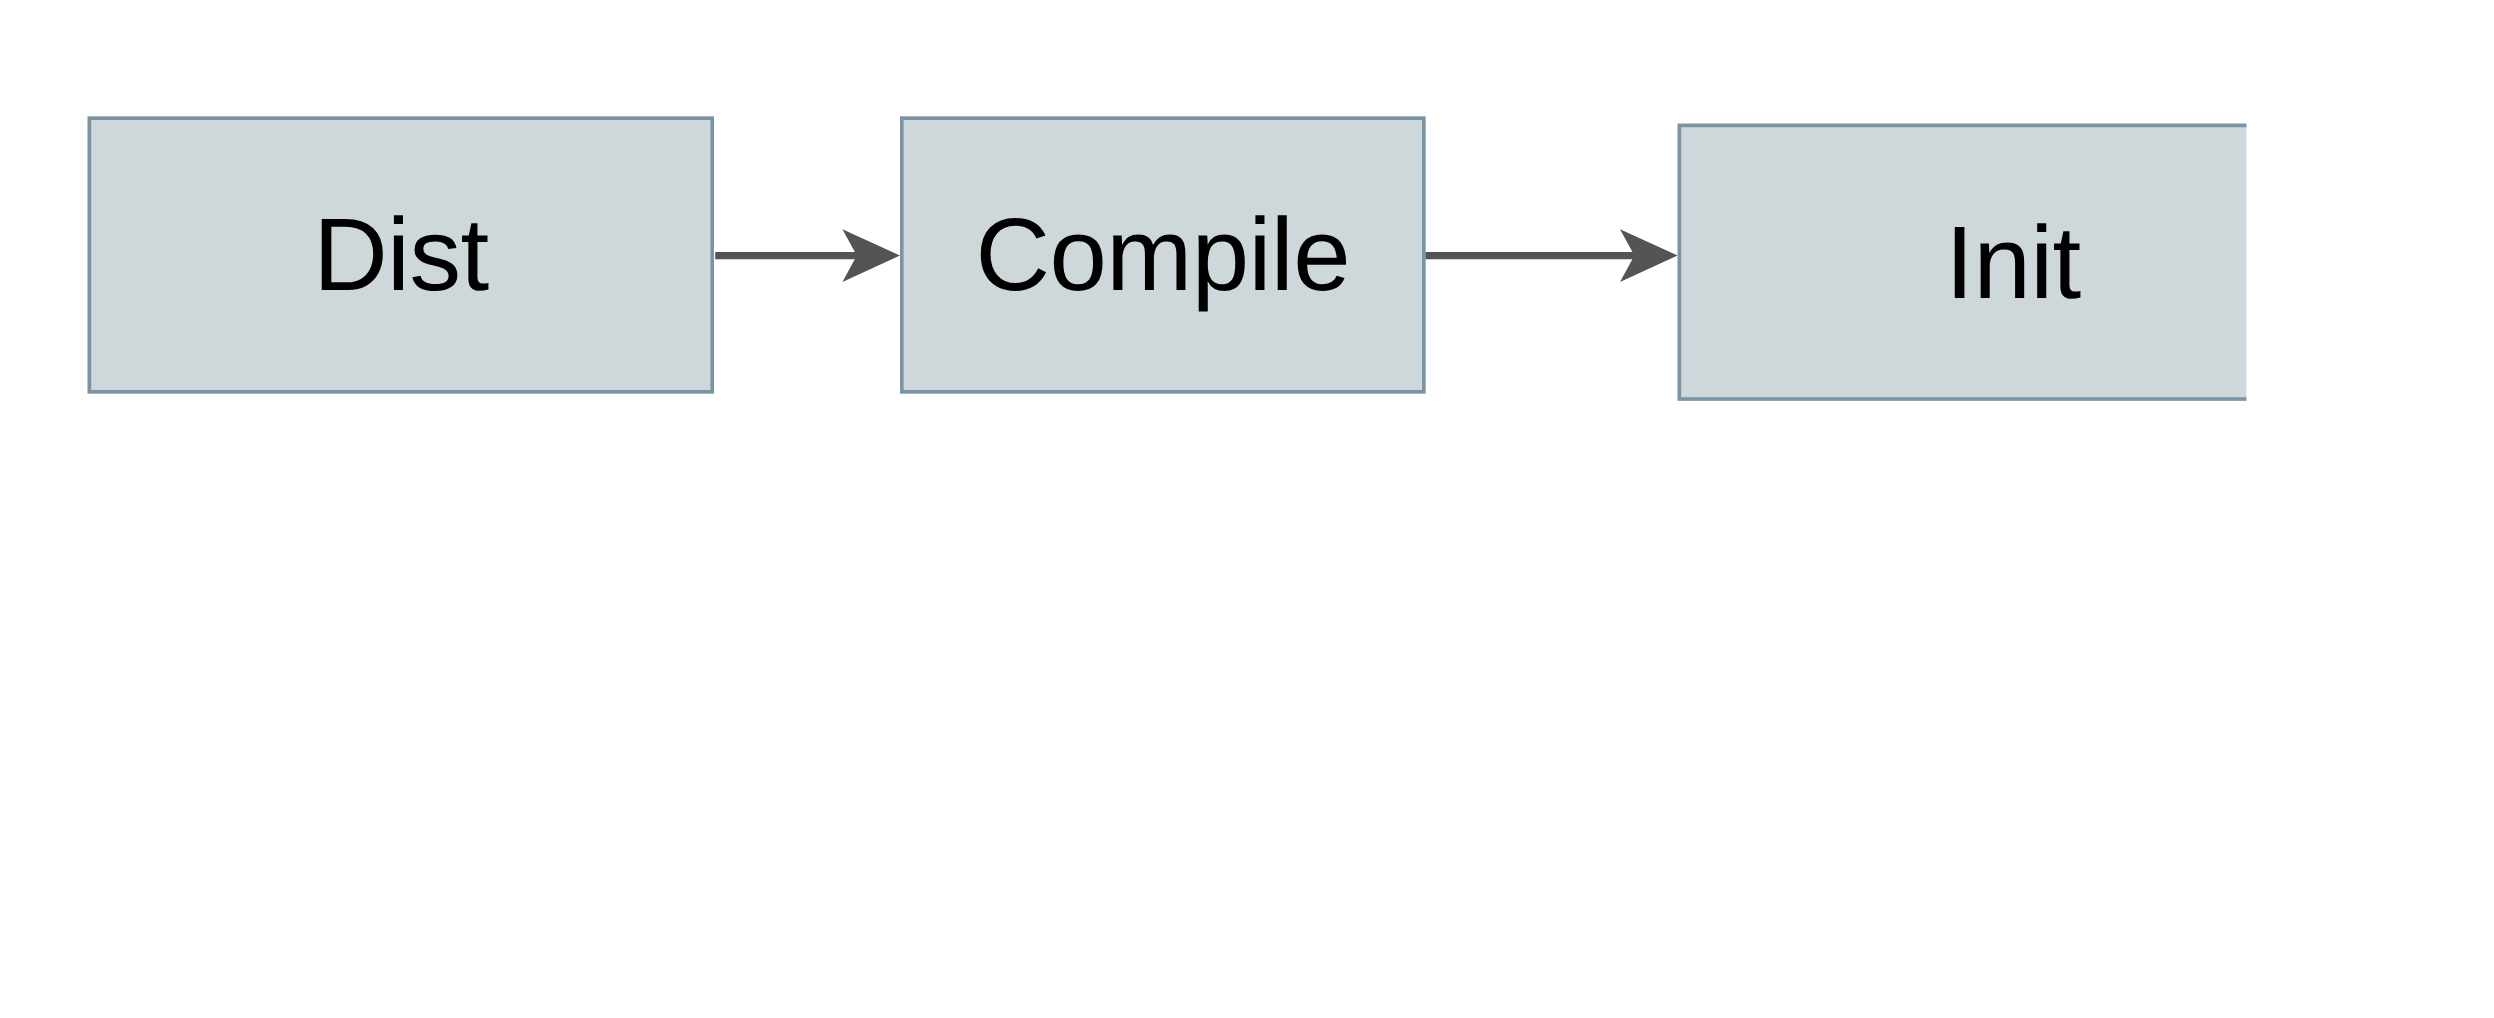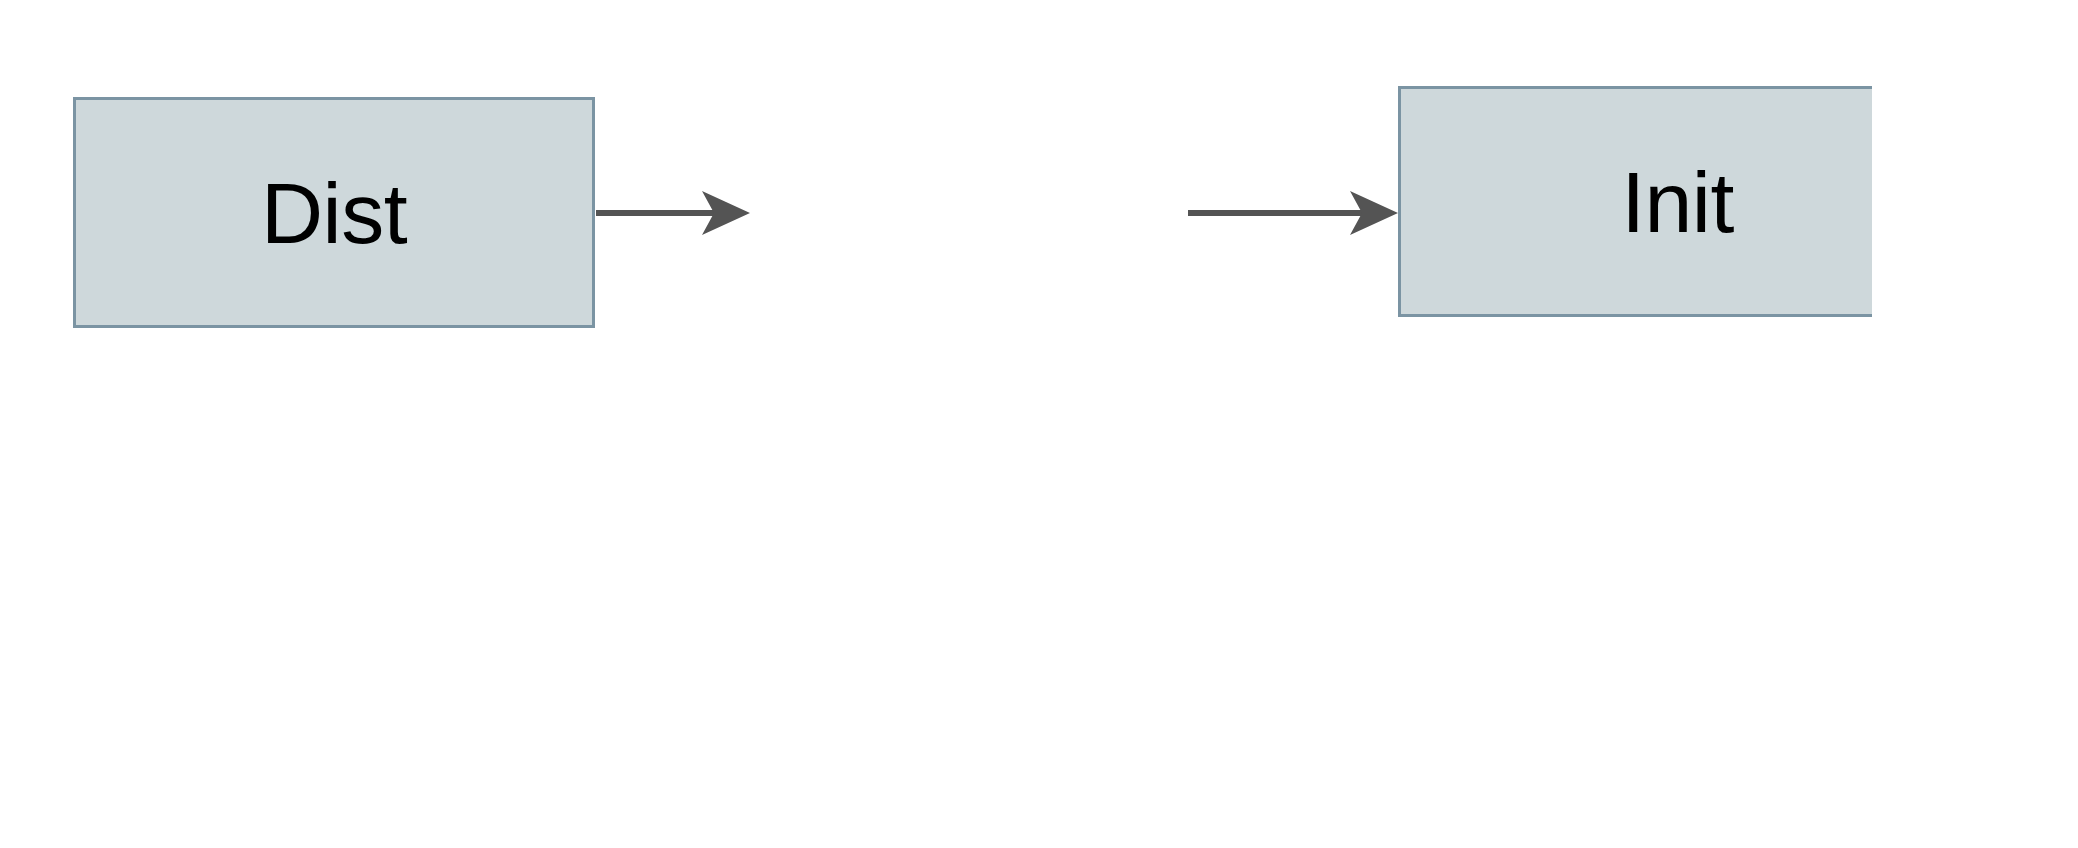--- a/index.html
+++ b/index.html
@@ -42,36 +42,39 @@
     overflow: visible;
   }
   .edge svg {
     display: block;
     overflow: visible;
   }
 
   
   #node-dist    { left: 73px;   top: 97px;  width: 522px; height: 231px; }
   #node-compile { left: 750px;  top: 97px;  width: 438px; height: 231px; }
-  #node-init    { left: 1398px; top: 86px;  width: 559px; height: 231px; }
+  #node-init    { left: 1398px; top: 103px;  width: 559px; height: 231px; }
   #node-clean   { left: 755px;  top: 512px; width: 433px; height: 232px; }
 
   
   #edge-dist-compile { left: 596px;  top: 183px; width: 156px; height: 60px; }
   #edge-compile-init { left: 1188px; top: 183px; width: 212px; height: 60px; }
 </style>
 </head>
 <body>
 
 <div id="canvas">
 
   <div class="node" id="node-dist">
     <span class="node-label">Dist</span>
   </div>
 
+  <div class="node" id="node-compile">
+    <span class="node-label">Compile</span>
+  </div>
 
   <div class="node" id="node-init">
     <span class="node-label">Init</span>
   </div>
 
 
   <div class="edge" id="edge-dist-compile">
     <svg width="156" height="60" viewBox="0 0 156 60">
       <line x1="0" y1="30" x2="122" y2="30" stroke="#545454" stroke-width="6"></line>
       <path d="M 154 30 L 106 8 L 118 30 L 106 52 Z" fill="#545454"></path>

